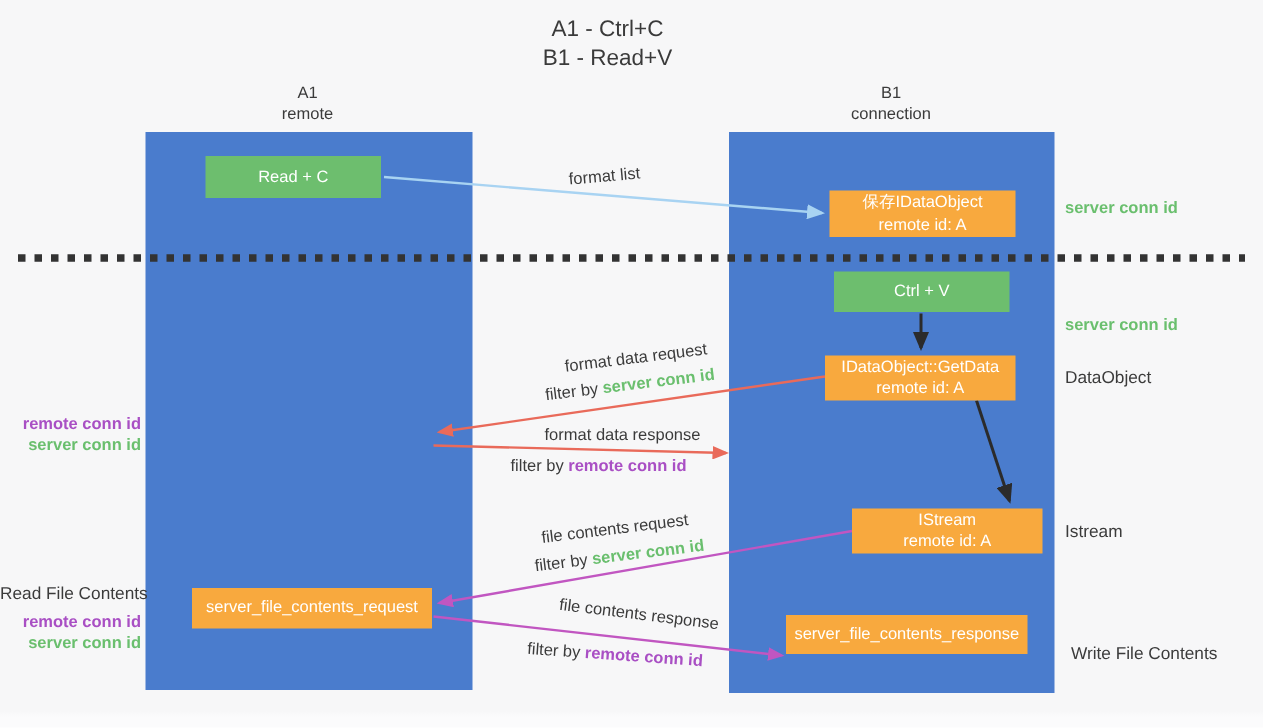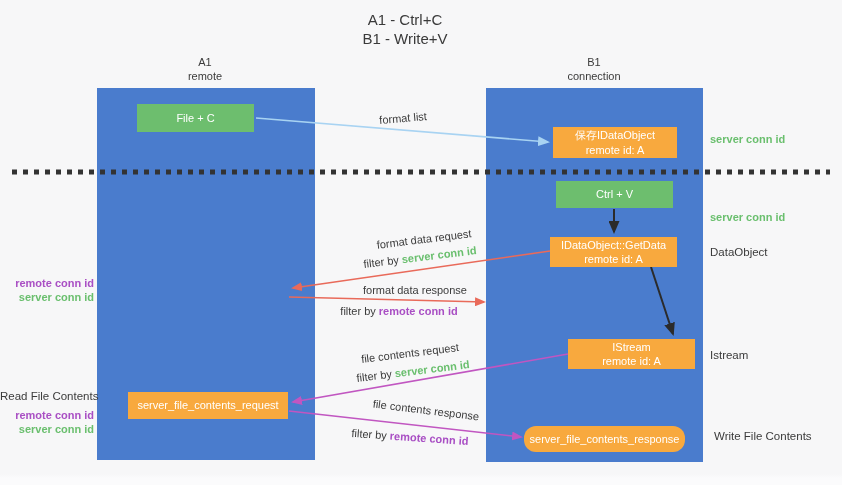--- a/index.html
+++ b/index.html
@@ -58,21 +58,21 @@
   .fill-black{fill:var(--arrow-black,#2b2b2b);}
   .dotted{stroke:#333;stroke-width:5;stroke-dasharray:5 6;fill:none;}
 </style>
 </head>
 <body>
 
 <div class="canvas">
 
   <div class="title">
     <div>A1 - Ctrl+C</div>
-    <div>B1 - Write+V</div>
+    <div>B1 - Read+V</div>
   </div>
 
   <div class="lane-header" style="left:205px;top:55px;">
     <div>A1</div>
     <div>remote</div>
   </div>
   <div class="lane-header" style="left:594px;top:55px;">
     <div>B1</div>
     <div>connection</div>
   </div>
@@ -101,42 +101,42 @@
     <line x1="256" y1="118" x2="548" y2="142" class="stroke-lblue" marker-end="url(#ah-lblue)"></line>
     <line x1="614" y1="209" x2="614" y2="232" class="stroke-black" marker-end="url(#ah-black)"></line>
     <line x1="550" y1="251" x2="293" y2="288" class="stroke-red" marker-end="url(#ah-red)"></line>
     <line x1="289" y1="297" x2="484" y2="302" class="stroke-red" marker-end="url(#ah-red)"></line>
     <line x1="651" y1="267" x2="673" y2="334" class="stroke-black" marker-end="url(#ah-black)"></line>
     <line x1="568" y1="354" x2="293" y2="402" class="stroke-purple" marker-end="url(#ah-purple)"></line>
     <line x1="289" y1="411" x2="521" y2="437" class="stroke-purple" marker-end="url(#ah-purple)"></line>
   </svg>
 
   <div class="node green" style="left:137px;top:104px;width:117px;height:28px;">
-    <span>File + C</span>
+    <span>Read + C</span>
   </div>
   <div class="node orange" style="left:128px;top:392px;width:160px;height:27px;">
     <span>server_file_contents_request</span>
   </div>
 
   <div class="node orange" style="left:553px;top:127px;width:124px;height:31px;">
     <span class="l2">保存IDataObject</span>
     <span class="l2">remote id: A</span>
   </div>
   <div class="node green" style="left:556px;top:181px;width:117px;height:27px;">
     <span>Ctrl + V</span>
   </div>
   <div class="node orange" style="left:550px;top:237px;width:127px;height:30px;">
     <span class="l2">IDataObject::GetData</span>
     <span class="l2">remote id: A</span>
   </div>
   <div class="node orange" style="left:568px;top:339px;width:127px;height:30px;">
     <span class="l2">IStream</span>
     <span class="l2">remote id: A</span>
   </div>
-  <div class="node orange" style="left:524px;top:426px;width:161px;height:26px;border-radius:12px;">
+  <div class="node orange" style="left:524px;top:410px;width:161px;height:26px;">
     <span>server_file_contents_response</span>
   </div>
 
   <div class="edge-label" style="left:403px;top:118px;--rot:-5deg;">format list</div>
 
   <div class="edge-label" style="left:424px;top:239px;--rot:-7deg;">format data request</div>
   <div class="edge-label" style="left:420px;top:257px;--rot:-7deg;">
     <span>filter by</span><span class="key green">server conn id</span>
   </div>
   <div class="edge-label" style="left:415px;top:290px;">format data response</div>

